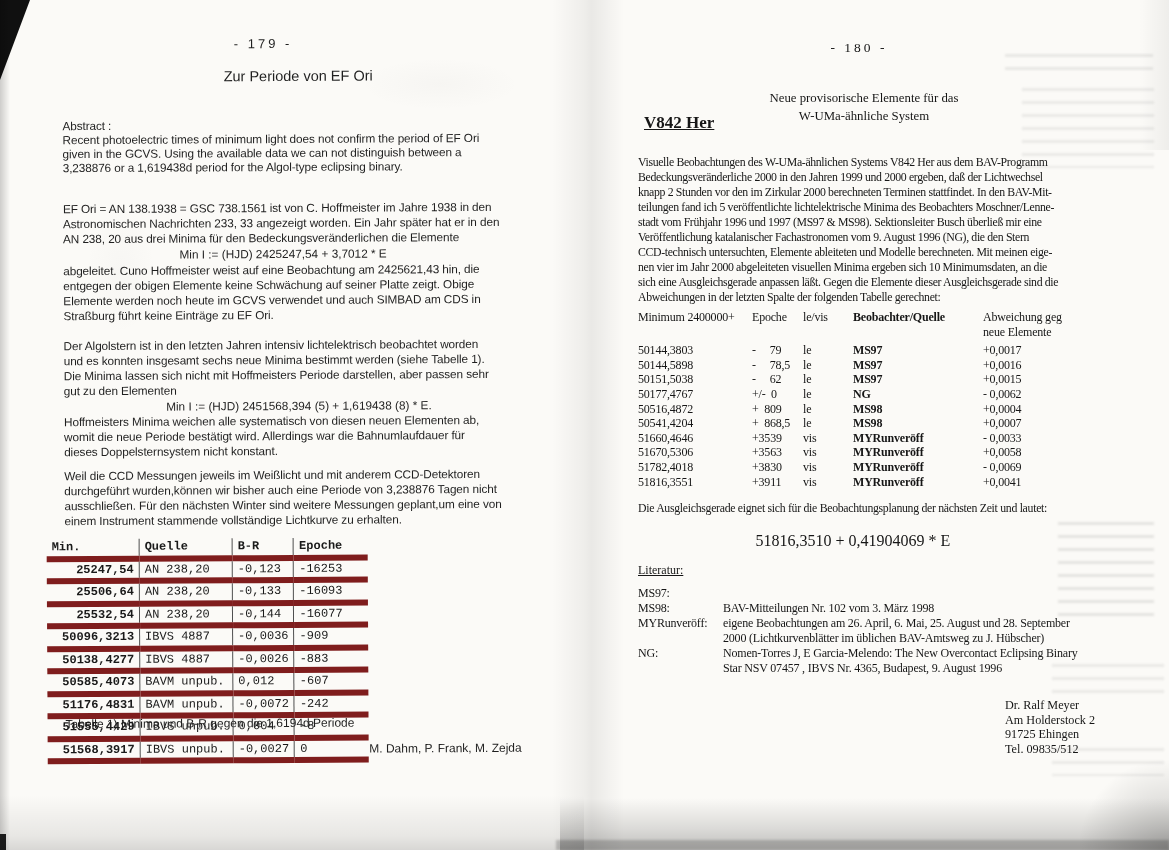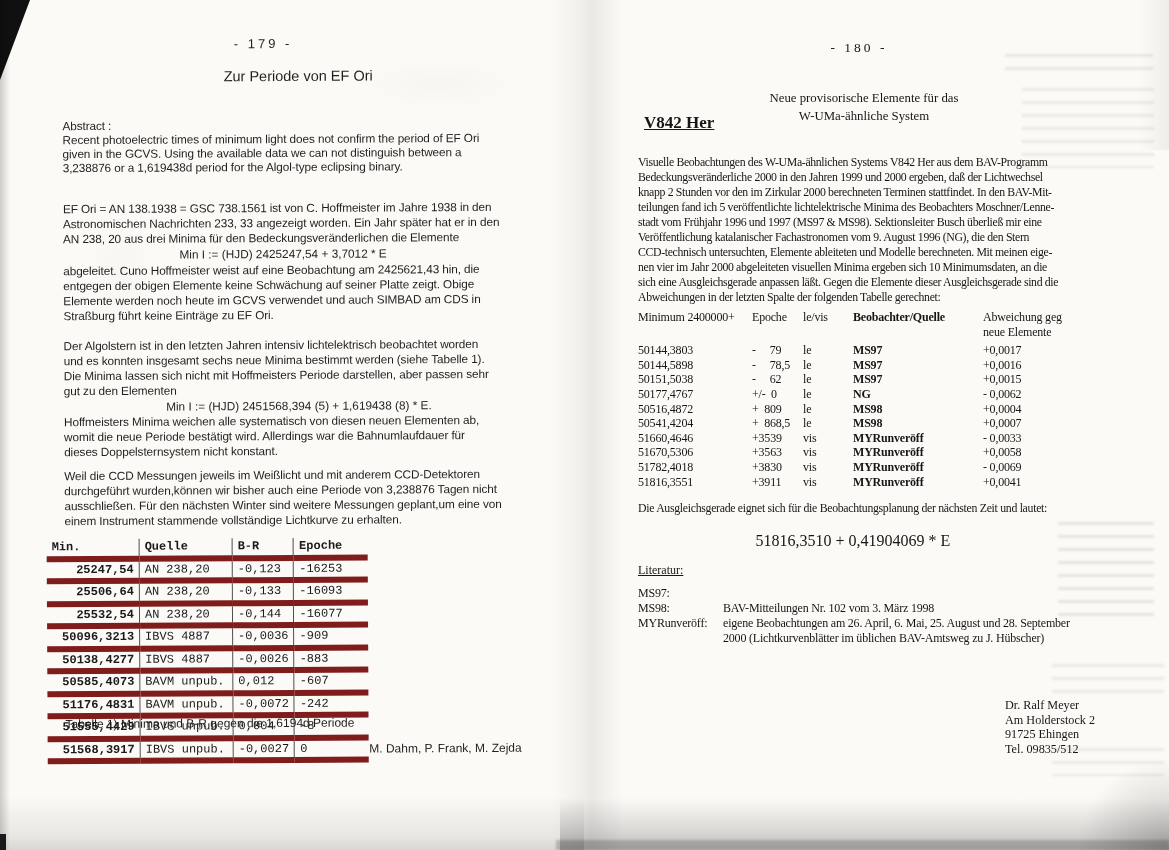--- a/index.html
+++ b/index.html
@@ -283,20 +283,25 @@
         </div>
         <div class="lit-row">
           <span class="lit-label">MS98:</span>
           <span class="lit-text">BAV-Mitteilungen Nr. 102 vom 3. März 1998</span>
         </div>
         <div class="lit-row">
           <span class="lit-label">MYRunveröff:</span>
           <span class="lit-text">eigene Beobachtungen am 26. April, 6. Mai, 25. August und 28. September
 2000 (Lichtkurvenblätter im üblichen BAV-Amtsweg zu J. Hübscher)</span>
         </div>
+        <div class="lit-row">
+          <span class="lit-label">NG:</span>
+          <span class="lit-text">Nomen-Torres J, E Garcia-Melendo: The New Overcontact Eclipsing Binary
+Star NSV 07457 , IBVS Nr. 4365, Budapest, 9. August 1996</span>
+        </div>
       </div>
     <div class="address">Dr. Ralf Meyer
 Am Holderstock 2
 91725 Ehingen
 Tel. 09835/512</div>
   </div>
 
   <div class="fold"></div>
   <div class="corner-black"></div>
   <div class="edge-left"></div>

